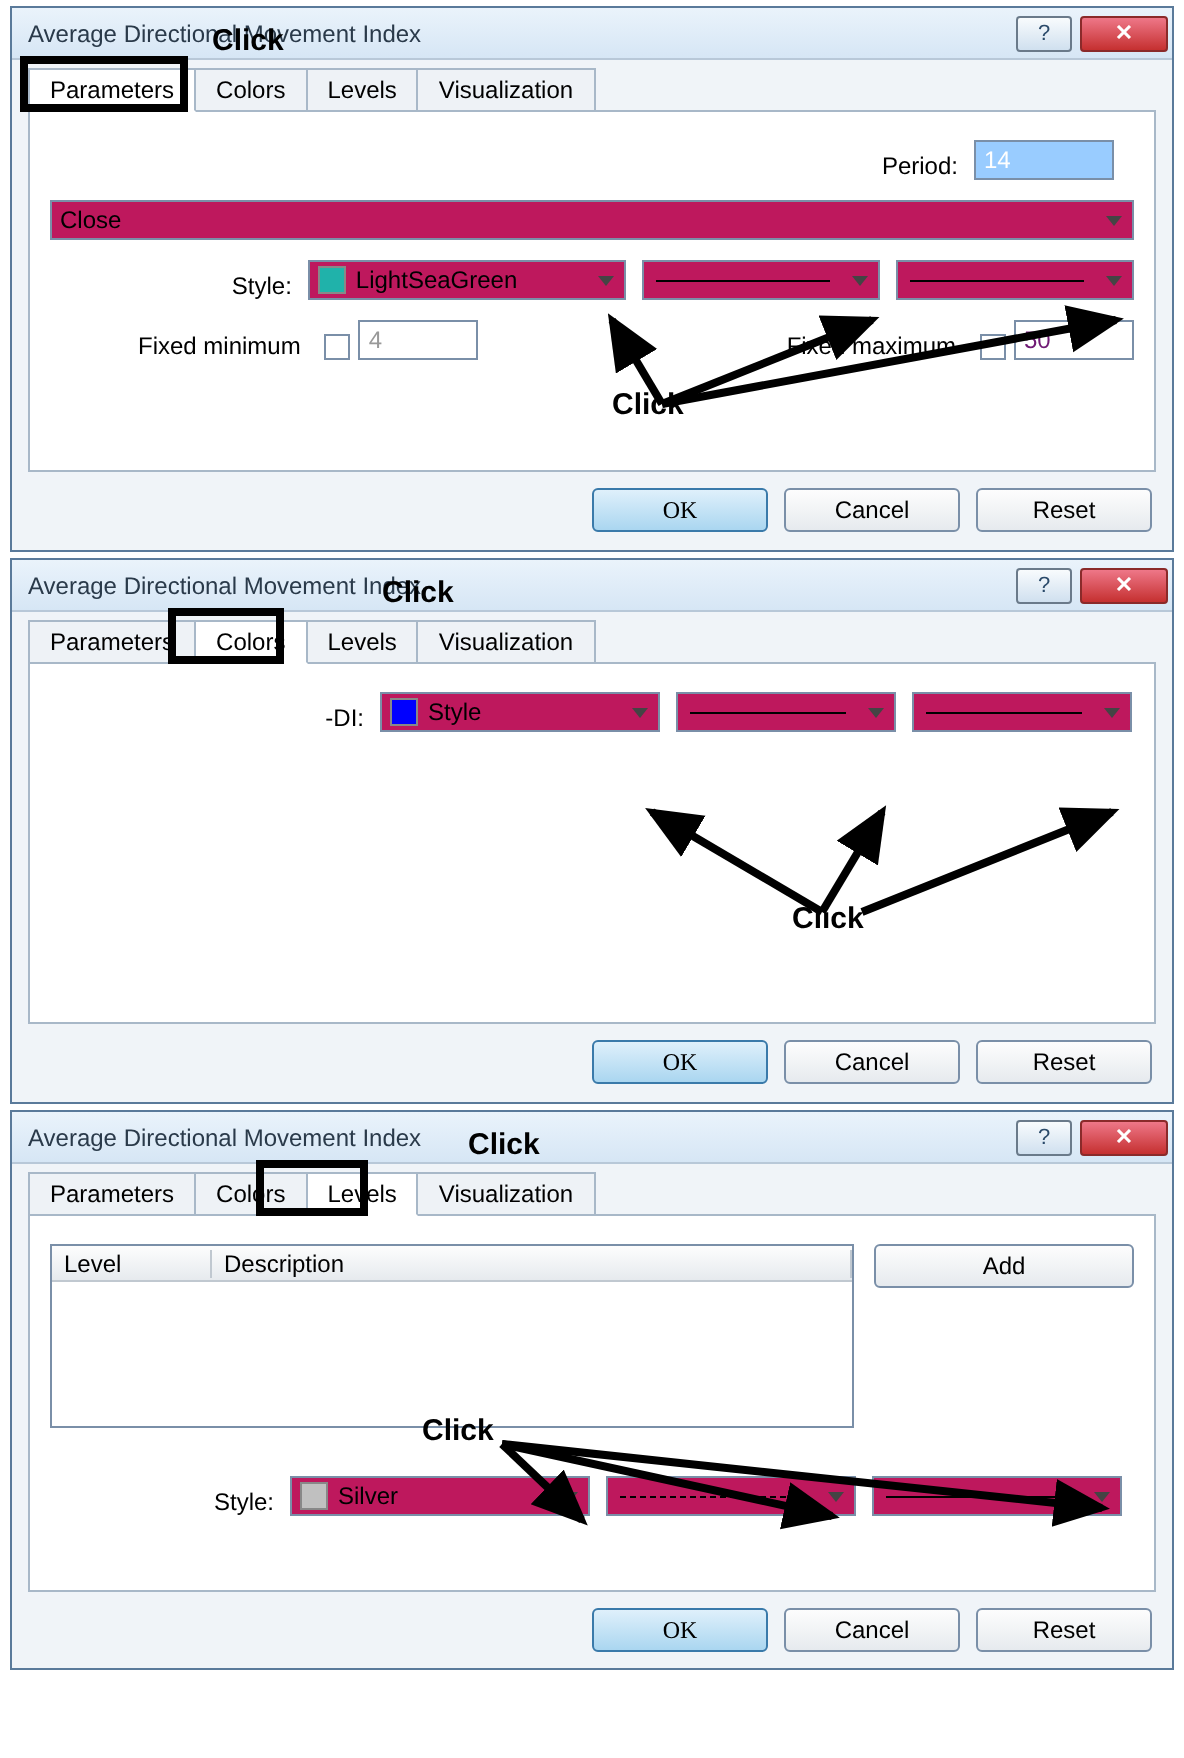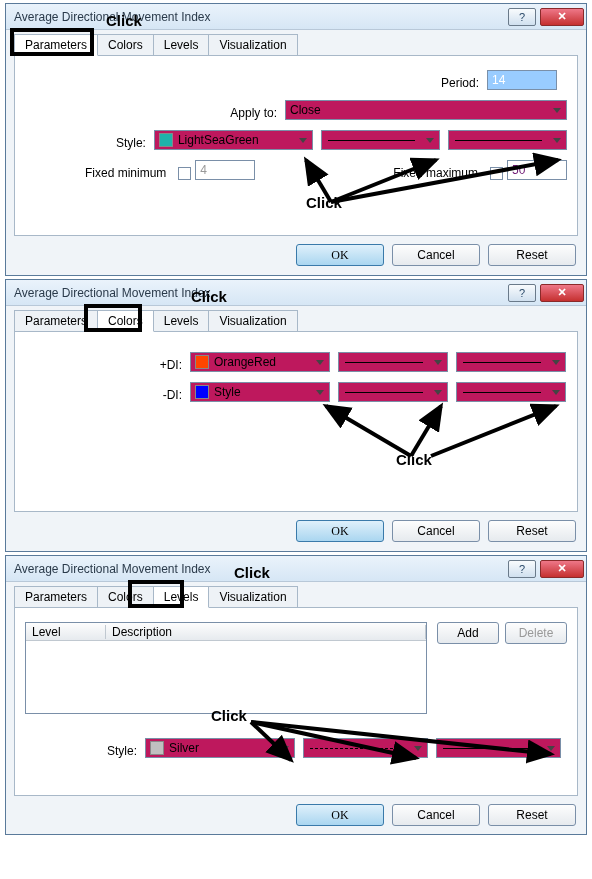--- a/index.html
+++ b/index.html
@@ -166,40 +166,39 @@
     </div>
     <div class="tab-highlight" style="left:4px;top:-2px;width:84px;height:28px"></div>
     <div class="annot" style="left:100px;top:-18px">Click</div>
 
     <div class="pane" style="height:180px">
       <div class="row" style="justify-content:flex-end;padding-right:10px">
         <span class="lab" style="width:auto">Period:</span>
         <input class="inp" style="width: 70px; background: rgb(153, 204, 255); color: rgb(255, 255, 255);" value="14">
       </div>
       <div class="row">
-        <span class="lab" style="width:260px">Apply to:</span>
         <div class="sel" style="flex:1">
             <span>Close</span>
           </div>
       </div>
       <div class="row">
         <span class="lab">Style:</span>
         <div class="sel" style="width:160px">
           <span class="swatch" style="background:#20B2AA"></span>
           <span>LightSeaGreen</span>
         </div>
         <div class="sel" style="width:120px;margin-left:8px">
             <span class="line-sample"></span>
           </div>
         <div class="sel" style="width:120px;margin-left:8px">
             <span class="line-sample"></span>
           </div>
       </div>
       <div class="row">
-        <span class="lab" style="width:auto;margin-left:60px">Fixed minimum</span>
+        <span class="lab" style="width:auto;margin-left:44px">Fixed minimum</span>
         <span class="chk"></span>
         <input class="inp" style="width: 60px; color: rgb(153, 153, 153);" disabled="" value="4">
         <span style="flex:1"></span>
         <span class="lab" style="width:auto">Fixed maximum</span>
         <span class="chk"></span>
         <input class="inp" style="width: 60px; color: #701a75;" disabled="" value="50">
       </div>
     </div>
     <div class="annot" style="left:300px;top:164px">Click</div>
     <svg class="arrows" width="580" height="240">
@@ -231,33 +230,20 @@
     <div class="tabs">
       <div class="tab">Parameters</div>
       <div class="tab active">Colors</div>
       <div class="tab">Levels</div>
       <div class="tab">Visualization</div>
     </div>
     <div class="tab-highlight" style="left:78px;top:-2px;width:58px;height:28px"></div>
     <div class="annot" style="left:185px;top:-18px">Click</div>
 
     <div class="pane" style="height:180px">
-      <div class="row" style="margin-top:6px">
-        <span class="lab" style="width:165px">+DI:</span>
-        <div class="sel" style="width:140px">
-          <span class="swatch" style="background:#FF4500"></span>
-          <span>OrangeRed</span>
-        </div>
-        <div class="sel" style="width:110px;margin-left:8px">
-            <span class="line-sample"></span>
-          </div>
-        <div class="sel" style="width:110px;margin-left:8px">
-            <span class="line-sample"></span>
-          </div>
-      </div>
       <div class="row">
         <span class="lab" style="width:165px">-DI:</span>
         <div class="sel" style="width:140px">
           <span class="swatch" style="background:#0000FF"></span>
           <span>Style</span>
         </div>
         <div class="sel" style="width:110px;margin-left:8px">
             <span class="line-sample"></span>
           </div>
         <div class="sel" style="width:110px;margin-left:8px">
@@ -302,23 +288,22 @@
     <div class="annot" style="left:228px;top:-18px">Click</div>
 
     <div class="pane" style="height:188px">
       <div style="display:flex;gap:10px">
         <div class="listbox" style="flex:1">
           <div class="listhdr">
             <div style="width:80px">Level</div>
             <div style="flex:1">Description</div>
           </div>
         </div>
-        <div style="width:130px;display:flex;flex-direction:row;gap:6px">
+        <div style="width:130px;display:flex;flex-direction:column;gap:6px">
           <div class="pbtn" style="width:100%">Add</div>
-          <div class="pbtn disabled" style="width:100%">Delete</div>
         </div>
       </div>
       <div class="row" style="margin-top:24px">
         <span class="lab" style="width:120px">Style:</span>
         <div class="sel" style="width:150px">
           <span class="swatch" style="background:#C0C0C0"></span>
           <span>Silver</span>
         </div>
         <div class="sel" style="width:125px;margin-left:8px">
             <span class="line-sample" style="border-top:1.5px dashed #000"></span>

